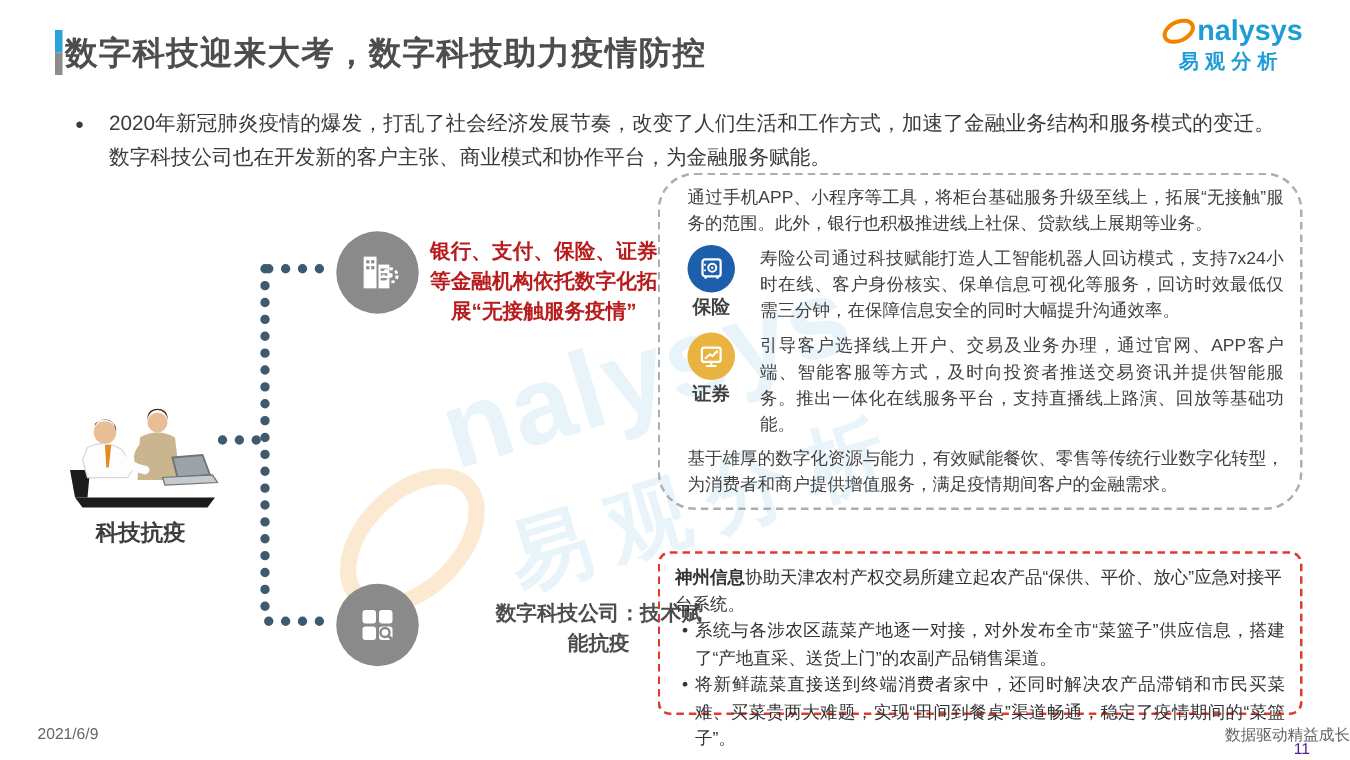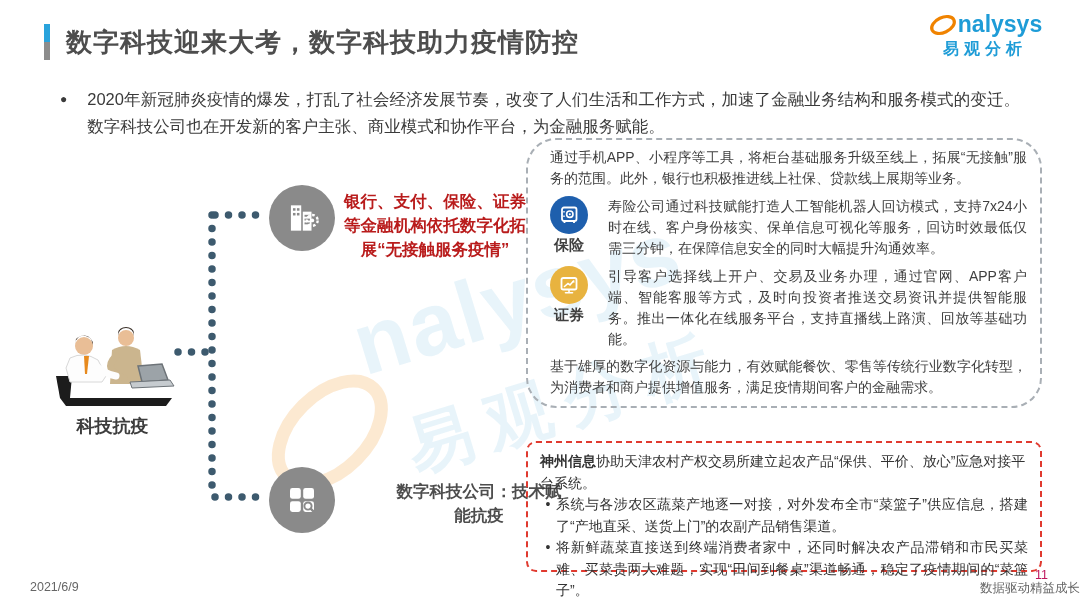--- a/index.html
+++ b/index.html
@@ -4,21 +4,21 @@
 <style>
   html,body{margin:0;padding:0;background:#fff;}
   #slide{
     position:relative;width:1080px;height:608px;background:#ffffff;overflow:hidden;
     font-family:"Liberation Sans","DejaVu Sans",sans-serif;
   }
   .abs{position:absolute;}
   .z1{z-index:2;}
 
   
-  .title-wrap{left:44px;top:24px;display:flex;align-items:center;gap:16px;}
+  .title-wrap{left:44px;top:24px;display:flex;align-items:center;gap:2px;}
   .accent-bar{width:6px;height:36px;display:flex;flex-direction:column;}
   .accent-bar .top{flex:1;background:#29A3DC;}
   .accent-bar .bot{flex:1;background:#8C8C8C;}
   .page-title{font-size:26px;font-weight:bold;color:#4d4d4d;letter-spacing:1px;}
 
   .logo{right:36px;top:12px;width:118px;text-align:center;}
   .logo-row{display:flex;align-items:flex-end;justify-content:center;}
   .logo-brand{font-size:23px;font-weight:bold;color:#1E9CD7;letter-spacing:0px;line-height:1;}
   .logo-cn{font-size:16px;font-weight:bold;color:#1E9CD7;letter-spacing:5px;margin-top:3px;}
 
@@ -53,21 +53,21 @@
   .case-box{left:526px;top:441px;width:516px;height:131px;border:2px dashed #E03A2F;border-radius:10px;
             box-sizing:border-box;padding:8px 12px 6px 12px;font-size:14px;line-height:21.5px;color:#333;background:transparent;}
   .case-lead b{font-weight:bold;}
   .case-bullet{display:flex;}
   .case-bullet .b-dot{width:16px;text-align:center;flex-shrink:0;}
   .case-bullet .b-text{flex:1;text-align:justify;}
 
   
   .footer-date{left:30px;top:580px;font-size:12.5px;color:#666;}
   .footer-center{left:0;top:580px;width:1080px;text-align:right;font-size:12.5px;color:#666;}
-  .footer-page{right:32px;top:568px;font-size:12.5px;color:#be185d;}
+  .footer-page{right:32px;top:592px;font-size:12.5px;color:#4c1d95;}
 </style>
 </head>
 <body>
 
 <div id="slide">
 
   <div class="abs watermark">
     <svg width="150" height="160" style="position:absolute;left:-20px;top:40px;" viewBox="0 0 150 160">
       <ellipse cx="75" cy="80" rx="62" ry="38" fill="none" stroke="rgba(240,131,0,0.18)" stroke-width="13" transform="rotate(-28 75 80)"></ellipse>
     </svg>

